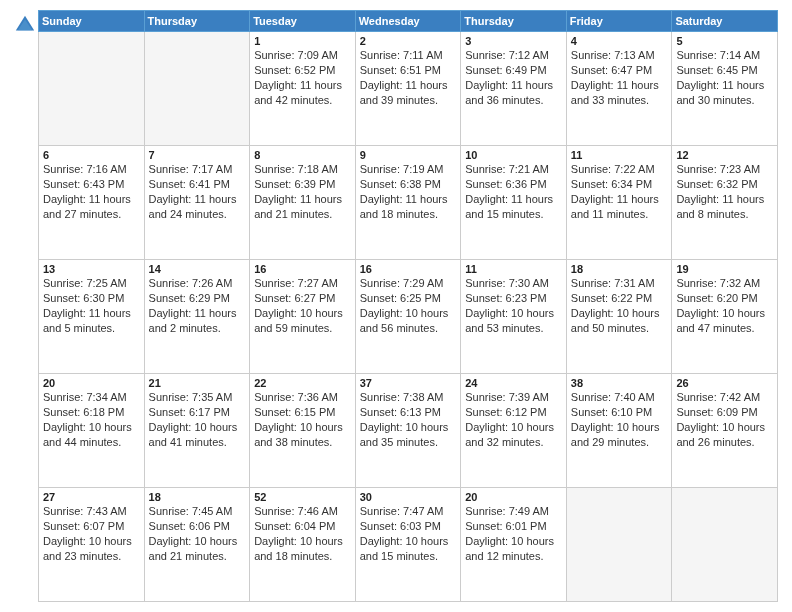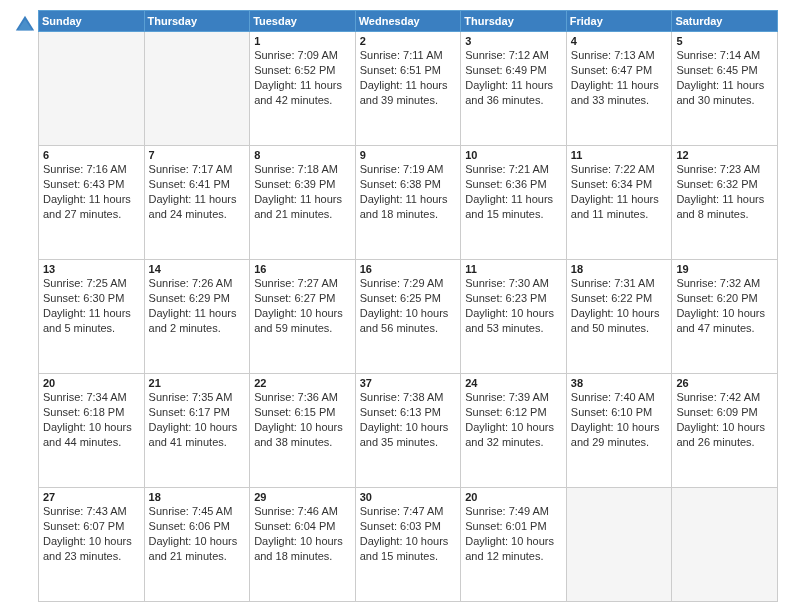--- a/index.html
+++ b/index.html
@@ -247,21 +247,21 @@
         <tr>
           <td>
             <span class="day-number">27</span>
             <div class="day-info">Sunrise: 7:43 AM<br>Sunset: 6:07 PM<br>Daylight: 10 hours and 23 minutes.</div>
           </td>
           <td>
             <span class="day-number">18</span>
             <div class="day-info">Sunrise: 7:45 AM<br>Sunset: 6:06 PM<br>Daylight: 10 hours and 21 minutes.</div>
           </td>
           <td>
-            <span class="day-number">29</span>
+            <span class="day-number">52</span>
             <div class="day-info">Sunrise: 7:46 AM<br>Sunset: 6:04 PM<br>Daylight: 10 hours and 18 minutes.</div>
           </td>
           <td>
             <span class="day-number">30</span>
             <div class="day-info">Sunrise: 7:47 AM<br>Sunset: 6:03 PM<br>Daylight: 10 hours and 15 minutes.</div>
           </td>
           <td>
             <span class="day-number">20</span>
             <div class="day-info">Sunrise: 7:49 AM<br>Sunset: 6:01 PM<br>Daylight: 10 hours and 12 minutes.</div>
           </td>

